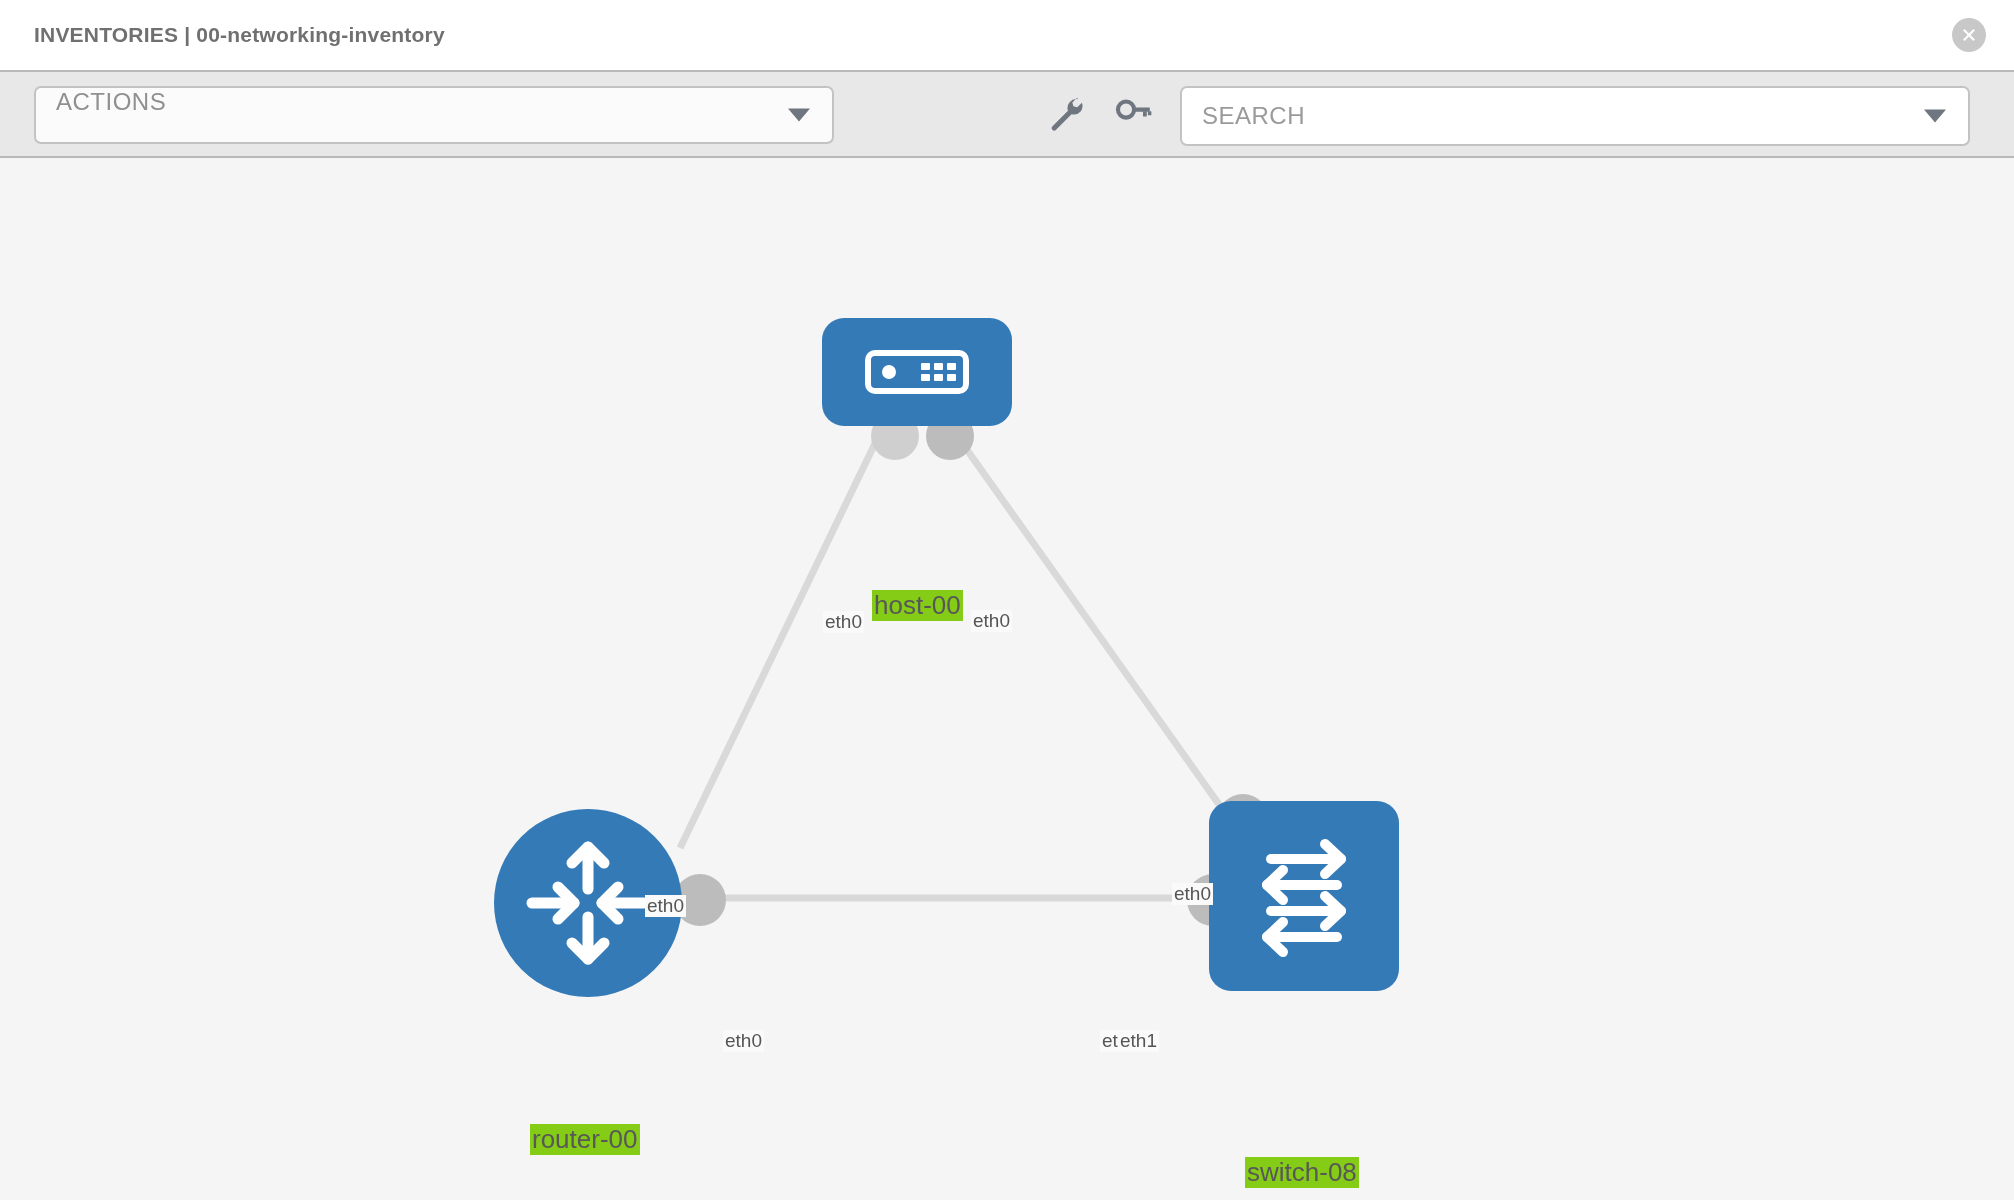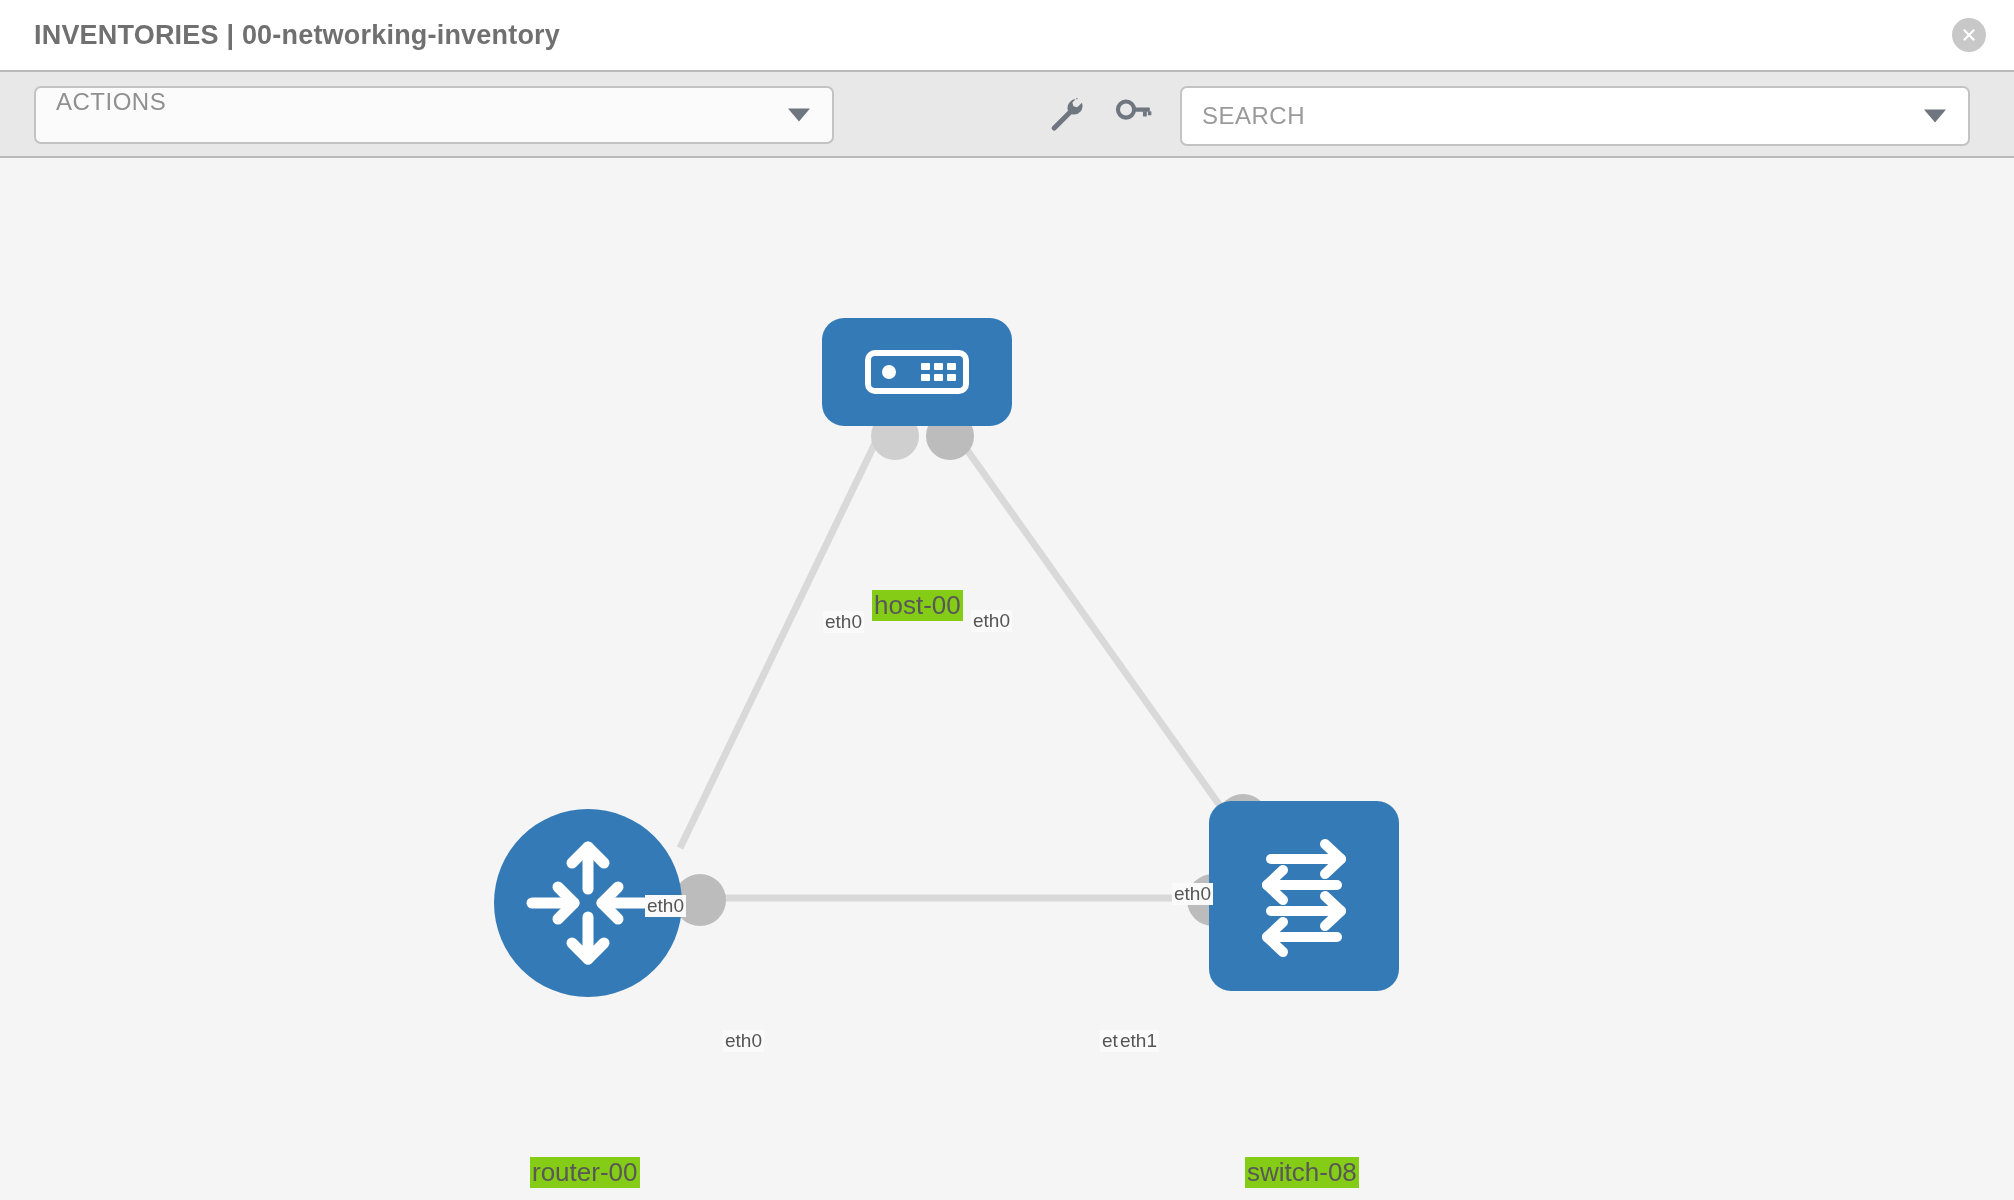--- a/index.html
+++ b/index.html
@@ -23,21 +23,21 @@
   .header {
     position: absolute;
     left: 0; top: 0;
     width: 2014px; height: 70px;
     background: #ffffff;
     display: flex;
     align-items: center;
   }
   .header-title {
     margin-left: 34px;
-    font-size: 27px;
+    font-size: 21px;
     font-weight: bold;
     color: #707070;
     letter-spacing: 0.2px;
     white-space: nowrap;
   }
   .close-btn {
     position: absolute;
     right: 28px; top: 50%;
     transform: translateY(-50%);
     width: 34px; height: 34px;
@@ -159,21 +159,21 @@
 
   .node-label {
     position: absolute;
     font-size: 26px;
     color: #585858;
     background: #84cc16;
     white-space: nowrap;
     padding: 0 2px;
   }
   .lbl-host   { left: 872px; top: 432px; }
-  .lbl-router { left: 530px; top: 999px; }
+  .lbl-router { left: 530px; top: 966px; }
   .lbl-switch { left: 1245px; top: 999px; }
 
   .iface-label {
     position: absolute;
     font-size: 19px;
     color: #555555;
     background: #fafafa;
     white-space: nowrap;
     padding: 0 2px;
     text-align: right;

